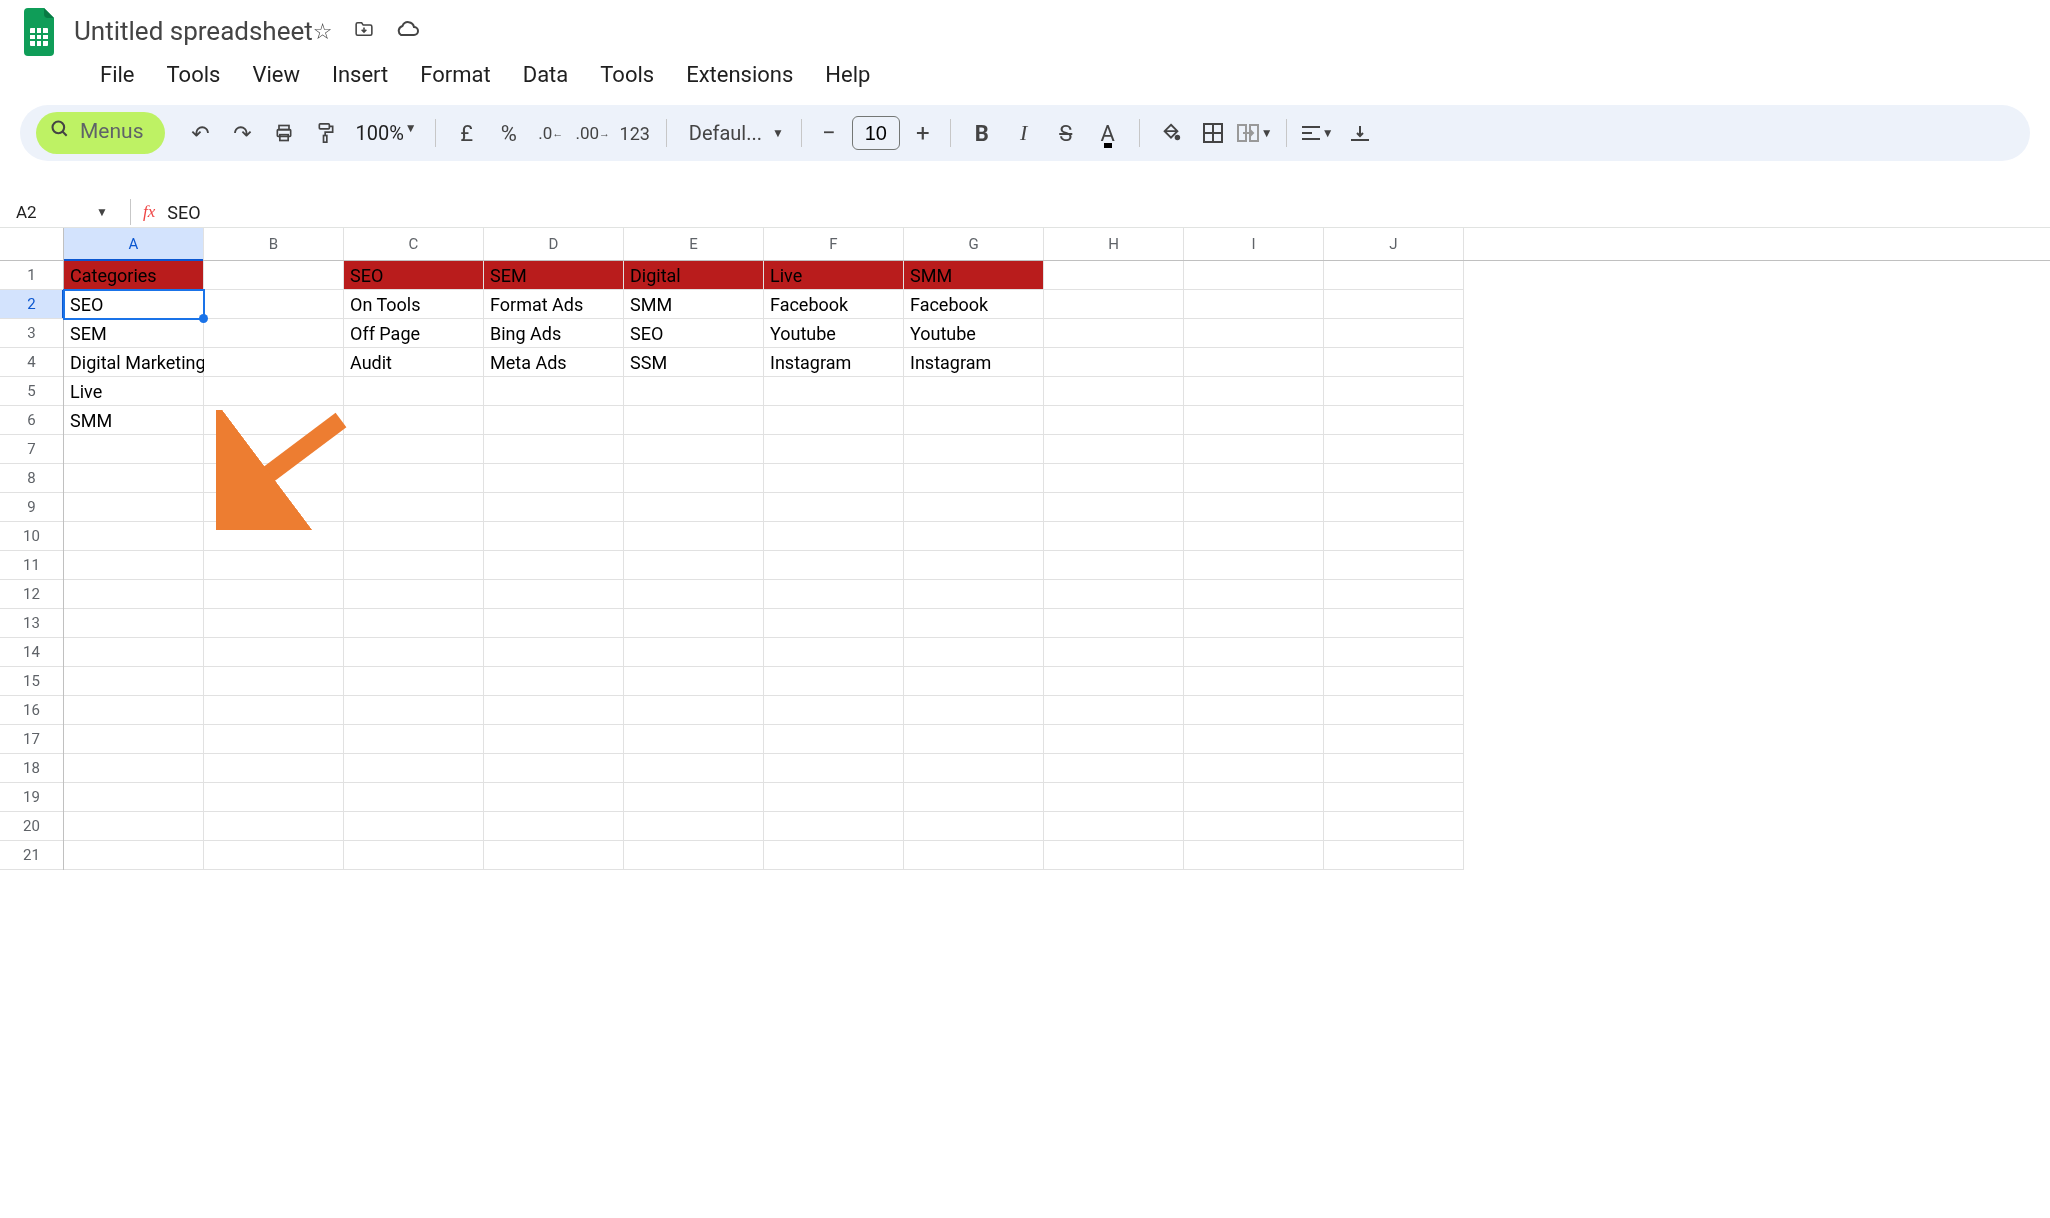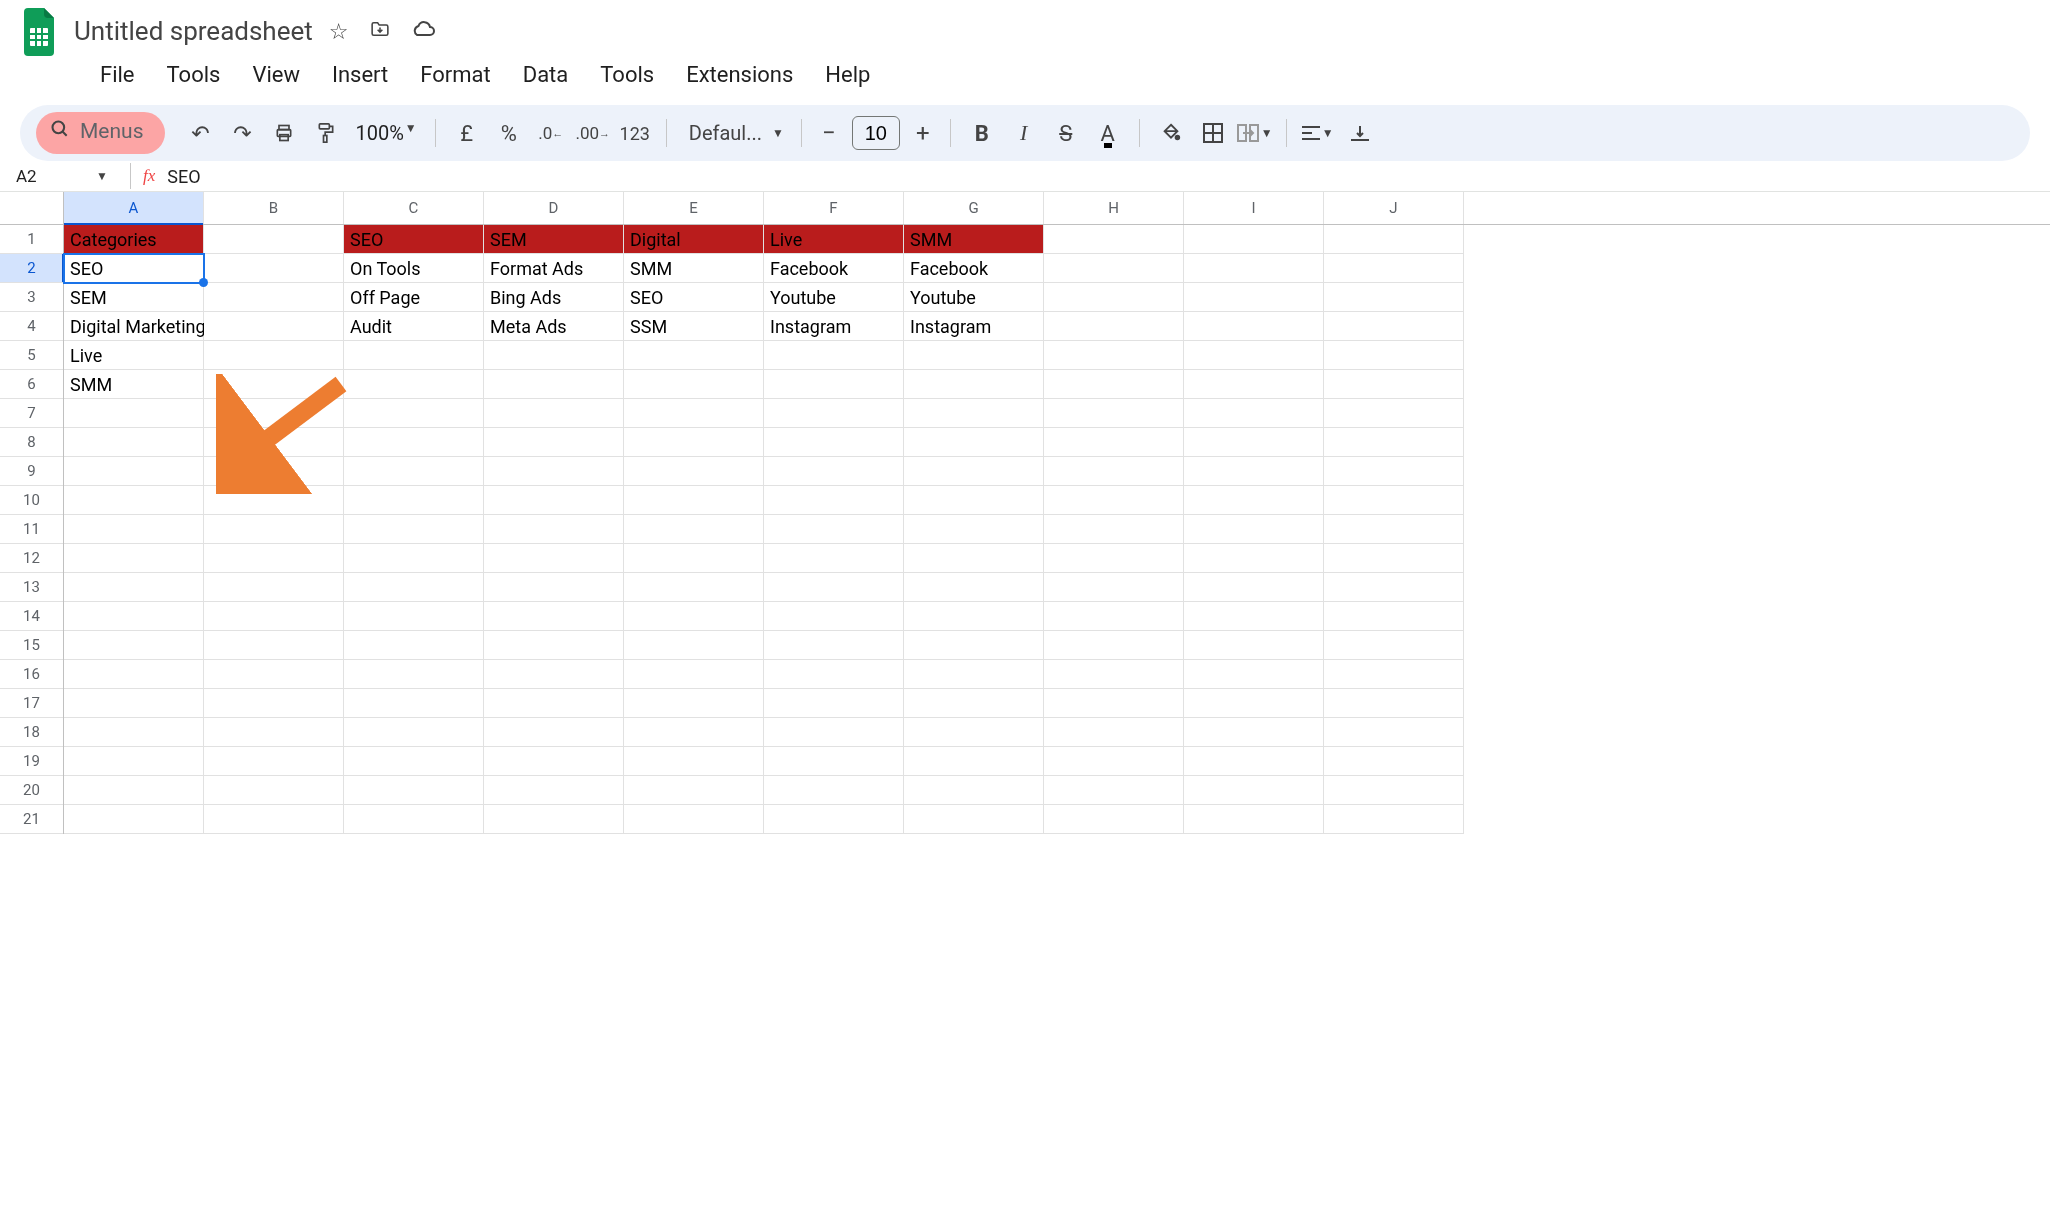--- a/index.html
+++ b/index.html
@@ -1,45 +1,45 @@
 <!DOCTYPE html>
 <html><head>
 <meta charset="utf-8">
 <style>
 * { box-sizing: border-box; margin: 0; padding: 0; }
 body { font-family: 'Google Sans', Roboto, Arial, sans-serif; font-size: 14px; color: #1f1f1f; background: #fff; overflow: hidden; width: 2050px; height: 1218px; }
 
 .title-row { display: flex; align-items: center; padding: 10px 20px 2px 20px; height: 54px; }
 .logo { width: 40px; height: 54px; display: flex; align-items: center; justify-content: center; margin-right: 14px; }
 .logo svg { width: 40px; height: 54px; }
-.doc-title { font-size: 26px; color: #444; letter-spacing: 0; margin-right: 16px; }
+.doc-title { font-size: 26px; color: #444; letter-spacing: 0; }
 .title-icons { display: flex; gap: 20px; align-items: center; }
 .title-icons span { font-size: 22px; color: #444; cursor: pointer; }
 
 .menu-row { display: flex; align-items: center; padding: 4px 12px 8px 86px; gap: 4px; }
 .menu-row .mi { font-size: 22px; color: #1f1f1f; padding: 4px 14px; cursor: pointer; border-radius: 4px; }
 
 .toolbar-wrap { padding: 6px 20px 0 20px; }
 .toolbar { display: flex; align-items: center; background: #edf2fa; border-radius: 40px; height: 56px; padding: 0 16px; gap: 4px; }
-.menus-pill { display: flex; align-items: center; background: #fca5a5; border-radius: 30px; height: 42px; padding: 0 22px 4px 14px; gap: 10px; margin-right: 12px; cursor: pointer; }
+.menus-pill { display: flex; align-items: center; background: #bef264; border-radius: 30px; height: 42px; padding: 0 22px 4px 14px; gap: 10px; margin-right: 12px; cursor: pointer; }
 .menus-pill .search-ic { font-size: 22px; color: #444; }
 .menus-pill .lbl { font-size: 21px; color: #5f6368; }
 .tbtn { width: 38px; height: 38px; display: flex; align-items: center; justify-content: center; color: #444; font-size: 22px; cursor: pointer; border-radius: 6px; }
 .tsep { width: 1px; height: 28px; background: #c7c7c7; margin: 0 8px; }
 .zoom { display: flex; align-items: flex-start; gap: 1px; padding: 0 6px; cursor: pointer; }
 .zoom span:first-child { font-size: 20px; }
 .dd { font-size: 12px; color: #444; }
 .font-sel { display: flex; align-items: center; gap: 10px; padding: 0 10px; cursor: pointer; font-size: 20px; color: #444; width: 110px; justify-content: space-between; }
 .size-ctl { display: flex; align-items: center; gap: 8px; }
 .size-ctl .pm { font-size: 24px; color: #444; cursor: pointer; width: 30px; text-align: center; }
 .size-ctl input { width: 48px; height: 34px; border: 1.5px solid #747775; border-radius: 6px; text-align: center; font-size: 20px; background: transparent; }
 .text-a { position: relative; display: inline-block; }
 .text-a::after { content: ''; position: absolute; bottom: -2px; left: 3px; right: 3px; height: 5px; background: #000; }
 
-.namebox-row { display: flex; align-items: center; border-bottom: 1px solid #e1e3e1; height: 31px; padding-left: 8px; }
+.namebox-row { display: flex; align-items: center; border-bottom: 1px solid #e1e3e1; height: 31px; padding-left: 8px; margin-top: 36px; }
 .namebox { width: 110px; display: flex; align-items: center; justify-content: space-between; padding: 0 10px 0 8px; font-size: 17px; color: #1f1f1f; cursor: pointer; }
 .nb-sep { width: 1px; height: 26px; background: #c7c7c7; margin: 0 12px; }
 .fx { display: flex; align-items: center; gap: 12px; }
 .fx .fxlbl { font-style: italic; color: #ef4444; font-size: 17px; font-family: serif; }
 .fx .fxval { font-size: 18px; }
 
 .grid { display: flex; position: relative; }
 .rowhdr-col { width: 64px; display: flex; flex-direction: column; border-right: 1px solid #c0c0c0; }
 .corner { height: 33px; background: #fff; border-bottom: 1px solid #c0c0c0; }
 .rowhdr { height: 29px; display: flex; align-items: center; justify-content: center; font-size: 15px; color: #5f6368; border-bottom: 1px solid #e1e1e1; background: #fff; }

